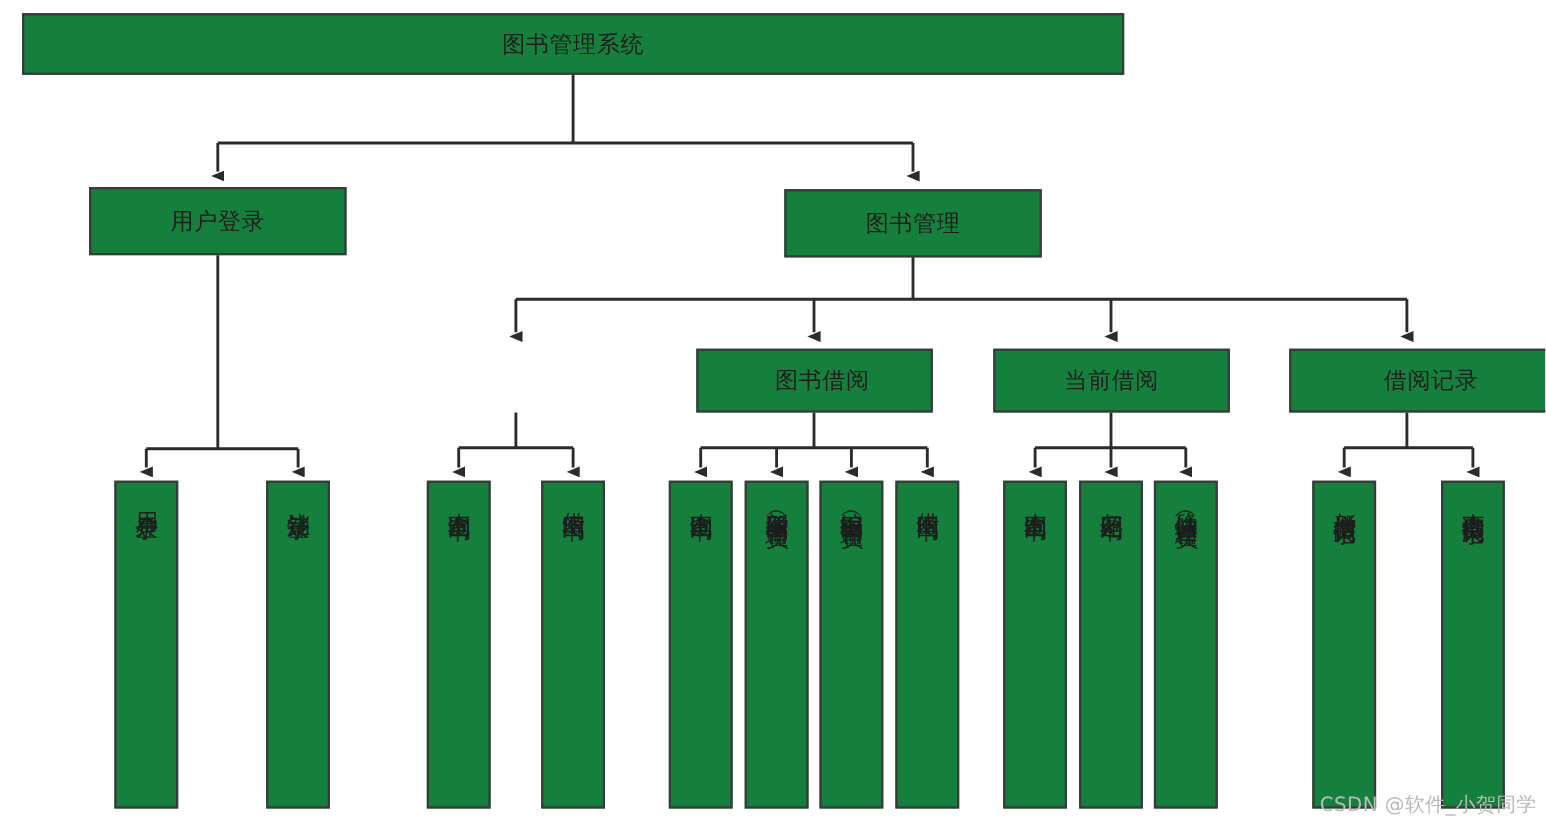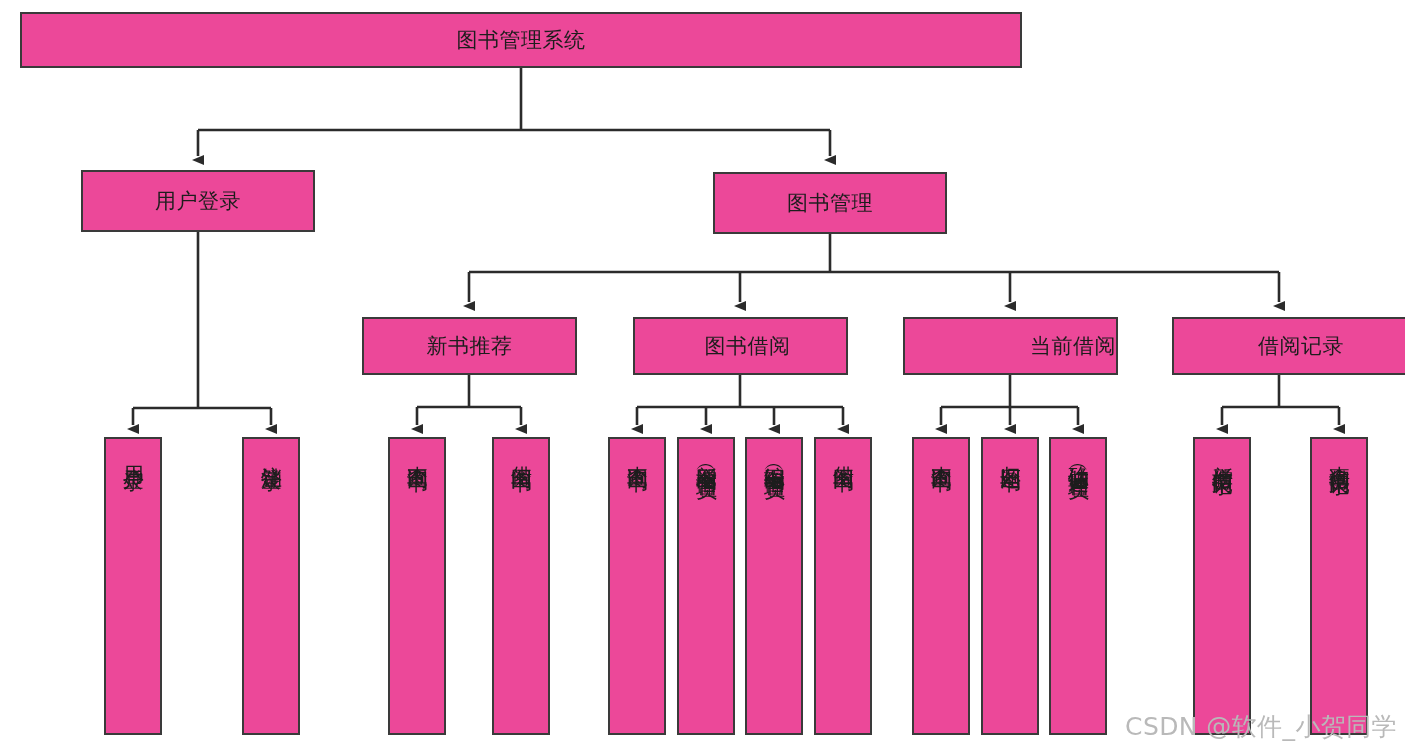--- a/index.html
+++ b/index.html
@@ -23,21 +23,21 @@
     position: absolute;
     left: 0;
     top: 0;
     width: 1405px;
     height: 747px;
     pointer-events: none;
   }
   .node {
     position: absolute;
     box-sizing: border-box;
-    background: #ec4899;
+    background: #15803d;
     border: 2.5px solid #3a3a3a;
     display: flex;
     align-items: center;
     justify-content: center;
     z-index: 2;
   }
   .node .label {
     font-size: 21px;
     line-height: 1.06;
     color: #1d1d1d;
@@ -56,21 +56,21 @@
     font-size: 21px;
     line-height: 1.28;
     letter-spacing: 2px;
     white-space: pre-line;
     text-align: left;
   }
   .watermark {
     position: absolute;
     right: 8px;
     bottom: 4px;
-    font-size: 25px;
+    font-size: 18px;
     color: #b9b9b9;
     letter-spacing: 0.4px;
     z-index: 5;
     white-space: nowrap;
     font-family: "DejaVu Sans", "Liberation Sans", sans-serif;
   }
 </style>
 </head>
 <body>
 
@@ -130,27 +130,24 @@
     <span class="label">图书管理系统</span>
   </div>
 
   <div class="node" style="left:81px; top:170px; width:234px; height:62px;">
     <span class="label">用户登录</span>
   </div>
   <div class="node" style="left:713px; top:172px; width:234px; height:62px;">
     <span class="label">图书管理</span>
   </div>
 
-  <div class="node" style="left:362px; top:317px; width:215px; height:58px;">
-    <span class="label">新书推荐</span>
-  </div>
   <div class="node" style="left:633px; top:317px; width:215px; height:58px;padding-left:14px;">
     <span class="label">图书借阅</span>
   </div>
-  <div class="node" style="left:903px; top:317px; width:215px; height:58px;justify-content:flex-end;">
+  <div class="node" style="left:903px; top:317px; width:215px; height:58px;">
     <span class="label">当前借阅</span>
   </div>
   <div class="node" style="left:1172px; top:317px; width:258px; height:58px;">
     <span class="label">借阅记录</span>
   </div>
 
   <div class="node leaf" style="left:104px; top:437px; width:58px; height:298px;">
     <span class="label">用户登录</span>
   </div>
   <div class="node leaf" style="left:242px; top:437px; width:58px; height:298px;">

